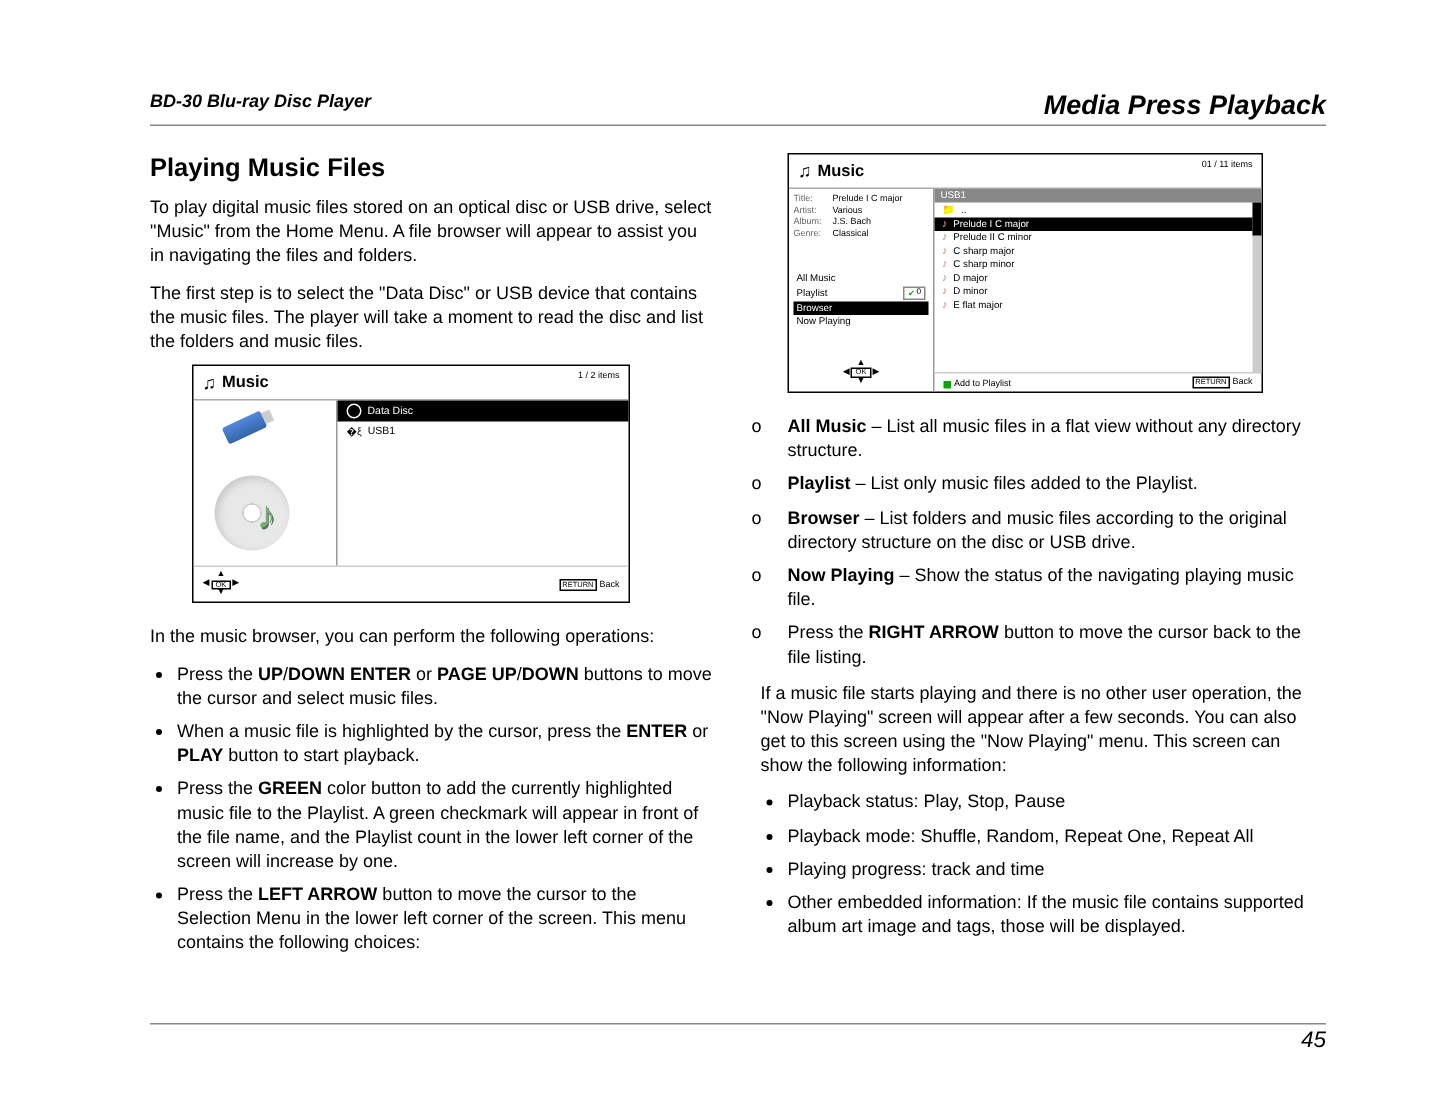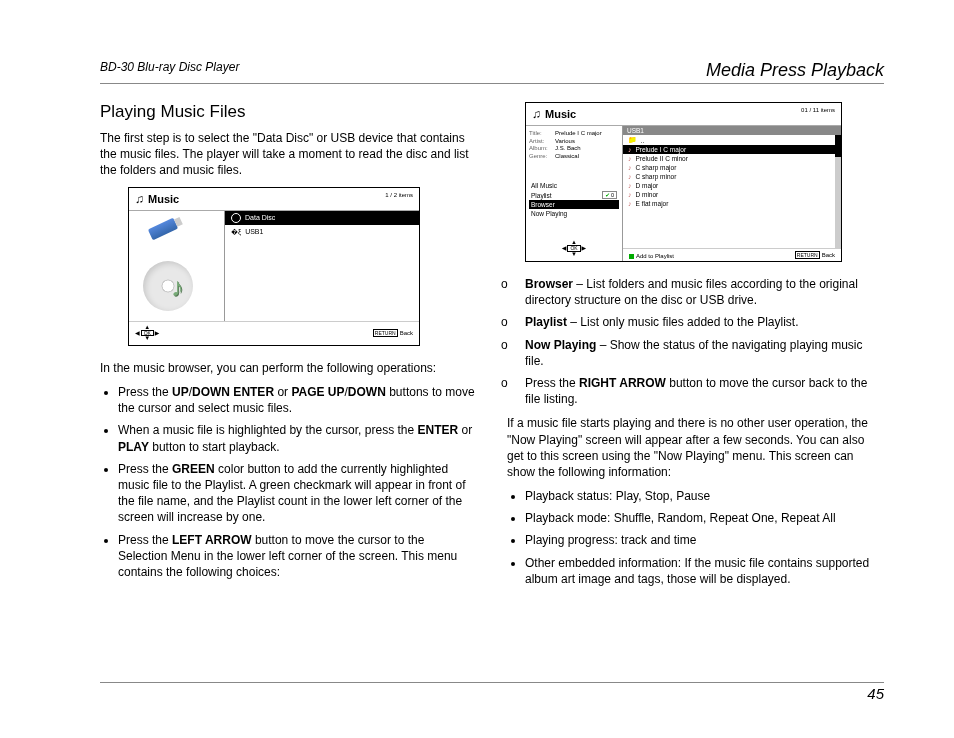--- a/index.html
+++ b/index.html
@@ -14,39 +14,40 @@
   }
   .page {
     padding: 60px 70px 40px 100px;
   }
   .header {
     display: flex;
     justify-content: space-between;
     border-bottom: 1px solid #888;
     padding-bottom: 2px;
     margin-bottom: 18px;
+    font-weight: bold;
   }
   .header-left {
     font-style: italic;
     font-size: 12px;
   }
   .header-right {
     font-style: italic;
     font-size: 18px;
   }
   .columns {
     display: flex;
     gap: 30px;
   }
   .col {
     flex: 1;
     min-width: 0;
   }
   h2.section-title {
-    font-weight: normal;
+    font-weight: bold;
     font-size: 17px;
     margin: 0 0 8px 0;
     font-family: "Arial Black", "Helvetica", sans-serif;
   }
   p {
     margin: 0 0 8px 0;
     line-height: 1.35;
   }
   ul.bullets {
     padding-left: 18px;
@@ -163,20 +164,21 @@
 <div class="page">
   <div class="header">
     <span class="header-left">BD-30 Blu-ray Disc Player</span>
     <span class="header-right">Media Press Playback</span>
   </div>
 
   <div class="columns">
 
     <div class="col">
       <h2 class="section-title">Playing Music Files</h2>
+      <p>To play digital music files stored on an optical disc or USB drive, select "Music" from the Home Menu. A file browser will appear to assist you in navigating the files and folders.</p>
       <p>The first step is to select the "Data Disc" or USB device that contains the music files. The player will take a moment to read the disc and list the folders and music files.</p>
 
       <div class="ui-box">
         <div class="ui-header">
           <span class="ui-header-left">
               <span class="note-icon-simple"></span>
               <span>Music</span>
             </span>
           <span class="ui-counter">1 / 2 items</span>
         </div>
@@ -300,22 +302,23 @@
               <span class="return-label">
                   <span class="return-box">RETURN</span>
                   <span>Back</span>
                 </span>
             </div>
           </div>
         </div>
       </div>
 
       <ul class="circles">
+        <li><b>All Music</b><span> – List all music files in a flat view without any directory structure.</span></li>
+        <li><b>Playlist</b><span> – List only music files added to the Playlist.</span></li>
         <li><b>Browser</b><span> – List folders and music files according to the original directory structure on the disc or USB drive.</span></li>
-        <li><b>Playlist</b><span> – List only music files added to the Playlist.</span></li>
         <li><b>Now Playing</b><span> – Show the status of the navigating playing music file.</span></li>
         <li><span>Press the </span><b>RIGHT ARROW</b><span> button to move the cursor back to the file listing.</span></li>
       </ul>
 
       <p>If a music file starts playing and there is no other user operation, the "Now Playing" screen will appear after a few seconds. You can also get to this screen using the "Now Playing" menu. This screen can show the following information:</p>
       <ul class="bullets">
         <li>Playback status: Play, Stop, Pause</li>
         <li>Playback mode: Shuffle, Random, Repeat One, Repeat All</li>
         <li>Playing progress: track and time</li>
         <li>Other embedded information: If the music file contains supported album art image and tags, those will be displayed.</li>

